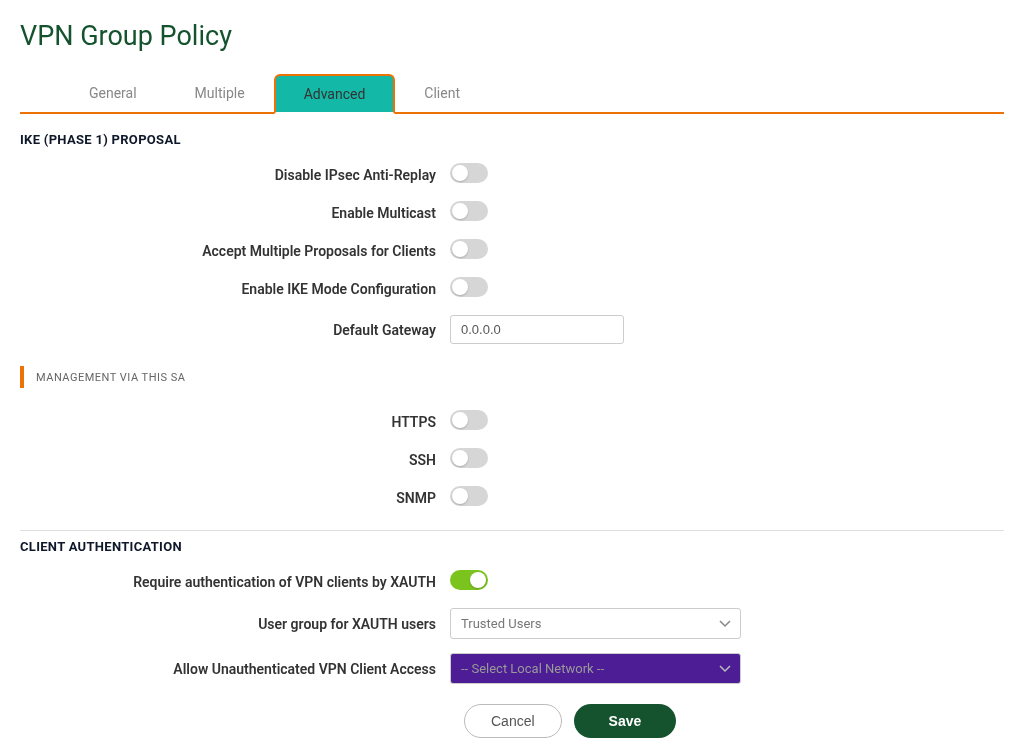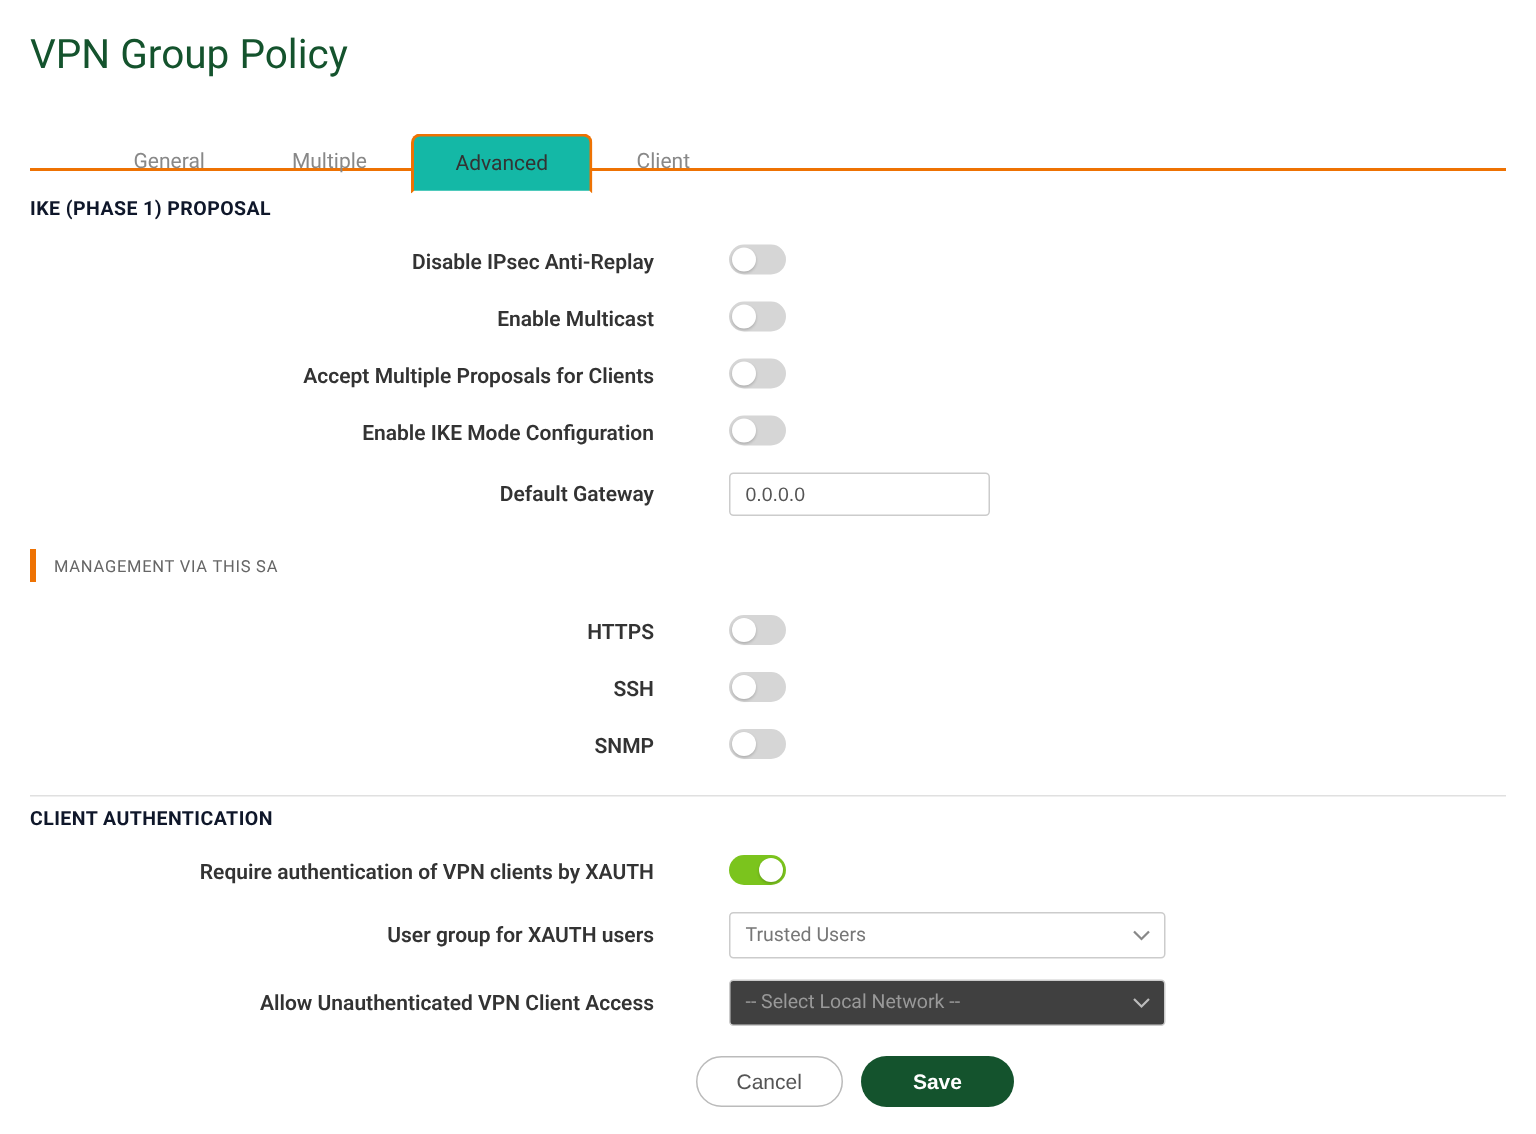--- a/index.html
+++ b/index.html
@@ -23,21 +23,21 @@
       padding-left: 40px;
     }
     .tab {
       padding: 10px 28px;
       color: #888;
       font-size: 14px;
       cursor: pointer;
       border: 1px solid transparent;
       border-bottom: none;
       position: relative;
-      top: 17px;
+      top: 2px;
     }
     .tab.active {
       color: #333;
       border: 2px solid #ee7203;
       border-bottom: 2px solid #fff;
       border-radius: 6px 6px 0 0;
       background: #14b8a6;
     }
     .section-heading {
       color: #0f172a;
@@ -49,21 +49,20 @@
     }
     .section-divider {
       border: none;
       border-top: 1px solid #e0e0e0;
       margin: 20px 0 8px 0;
     }
     .form-row {
       display: flex;
       align-items: center;
       margin-bottom: 14px;
-      gap: 36px;
     }
     .form-label {
       width: 430px;
       text-align: right;
       padding-right: 14px;
       font-size: 14px;
       color: #333;
       font-weight: 600;
     }
     .form-control-cell {
@@ -127,21 +126,21 @@
       border: 1px solid #ccc;
       border-radius: 3px;
       padding: 7px 34px 7px 10px;
       font-size: 13px;
       color: #777;
       width: 291px;
       background: #fff;
       cursor: pointer;
     }
     .select.disabled {
-      background: #404040;
+      background: #4c1d95;
       color: #999;
       cursor: default;
     }
     .select-caret {
       position: absolute;
       right: 10px;
       top: 50%;
       transform: translateY(-50%);
       pointer-events: none;
     }

